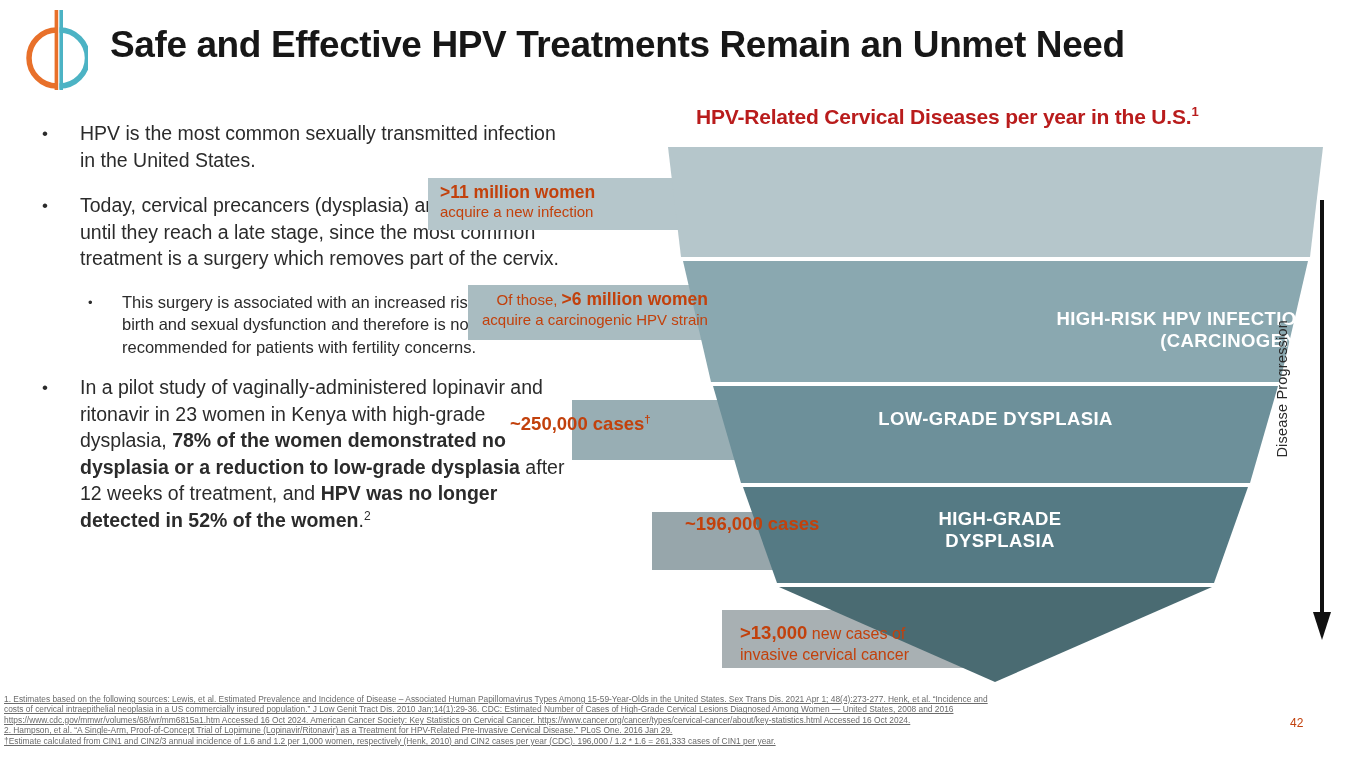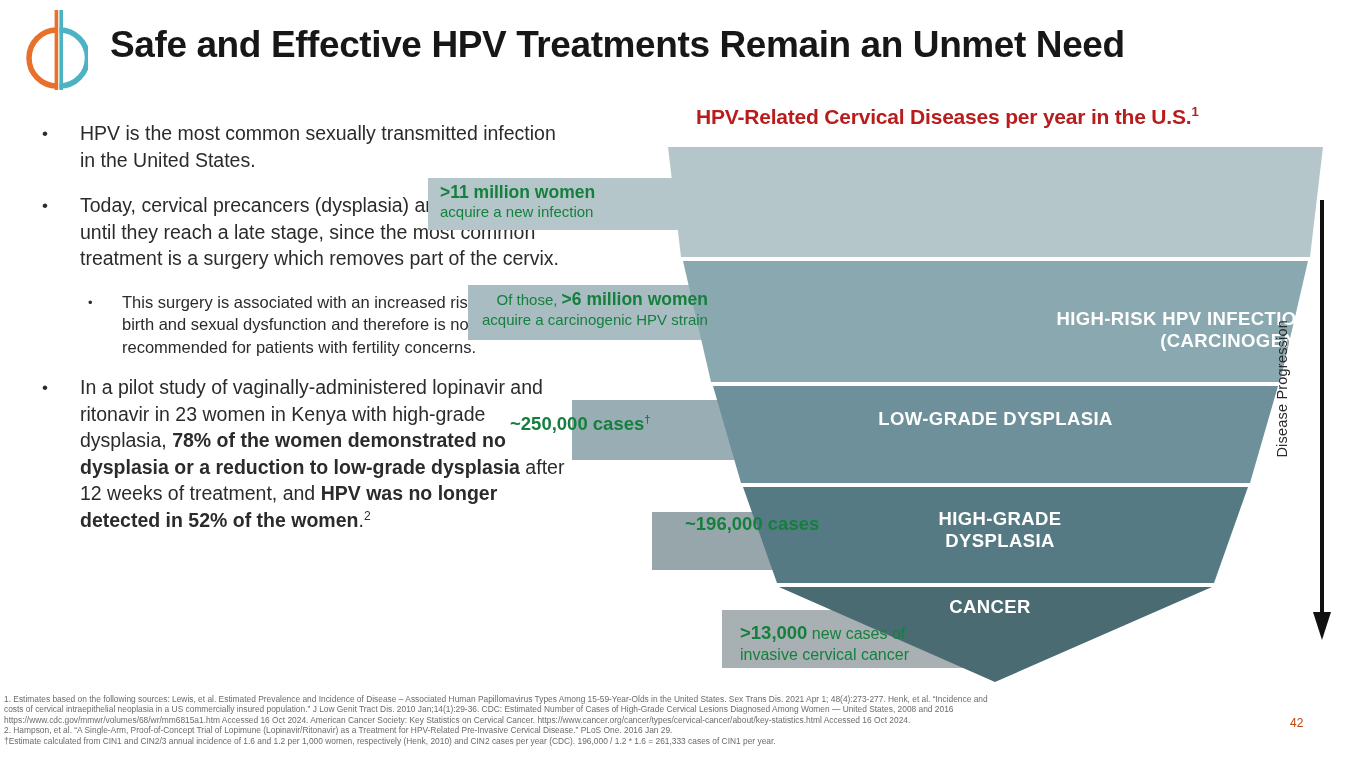--- a/index.html
+++ b/index.html
@@ -42,21 +42,21 @@
   .band-label{
     position:absolute;color:#ffffff;font-weight:bold;text-align:center;
     letter-spacing:0.4px;line-height:1.18;
   }
   .bl1{left:258px;top:48px;width:655px;font-size:18.5px;}
   .bl2{left:258px;top:168px;width:655px;font-size:18.5px;text-align:right;}
   .bl3{left:258px;top:268px;width:655px;font-size:18.5px;}
   .bl4{left:380px;top:368px;width:420px;font-size:18.5px;}
   .bl5{left:430px;top:456px;width:300px;font-size:18.5px;}
 
-  .callout{position:absolute;color:#15803d;}
+  .callout{position:absolute;color:#c2410c;}
   .callout .big{font-weight:bold;}
   .callout .c-line{white-space:nowrap;}
   .co1{left:30px;top:42px;font-size:15px;line-height:20px;}
   .co1 .big{font-size:17.5px;}
   .co2{left:72px;top:149px;font-size:15px;line-height:20px;text-align:right;}
   .co2 .big{font-size:17.5px;}
   .co3{left:100px;top:273px;font-size:18.5px;font-weight:bold;line-height:22px;}
   .co4{left:275px;top:373px;font-size:18.5px;font-weight:bold;line-height:22px;}
   .co5{left:330px;top:482px;font-size:16px;line-height:21px;}
   .co5 .big{font-size:18.5px;}
@@ -65,21 +65,21 @@
   .axis{position:absolute;left:1290px;top:200px;height:440px;width:46px;}
   .axis-label{
     position:absolute;left:-16px;top:120px;
     writing-mode:vertical-rl;transform:rotate(180deg);
     font-size:14.5px;color:#2b2b2b;letter-spacing:0.2px;
   }
 
   
   .footnotes{
     position:absolute;left:4px;top:694px;width:1270px;
-    font-size:8.4px;line-height:10.4px;color:#6b6b6b;
+    font-size:8.4px;line-height:10.4px;color:#6b6b6b;text-decoration:underline;
   }
   .footnotes div{white-space:nowrap;}
   .fn-dagger{font-size:8.4px;}
   .page-no{
     position:absolute;left:1290px;top:716px;
     font-size:12px;color:#c2410c;
   }
 </style>
 </head>
 <body>
@@ -137,21 +137,20 @@
 
     <div class="band-label bl2">
       <div>HIGH-RISK HPV INFECTIONS</div>
       <div>(CARCINOGENIC)</div>
     </div>
     <div class="band-label bl3">LOW-GRADE DYSPLASIA</div>
     <div class="band-label bl4">
       <div>HIGH-GRADE</div>
       <div>DYSPLASIA</div>
     </div>
-    <div class="band-label bl5">CANCER</div>
 
     <div class="callout co1">
       <div class="c-line big">&gt;11 million women</div>
       <div class="c-line">acquire a new infection</div>
     </div>
 
     <div class="callout co2">
       <div class="c-line"><span>Of those, </span><span class="big">&gt;6 million women</span></div>
       <div class="c-line">acquire a carcinogenic HPV strain</div>
     </div>

